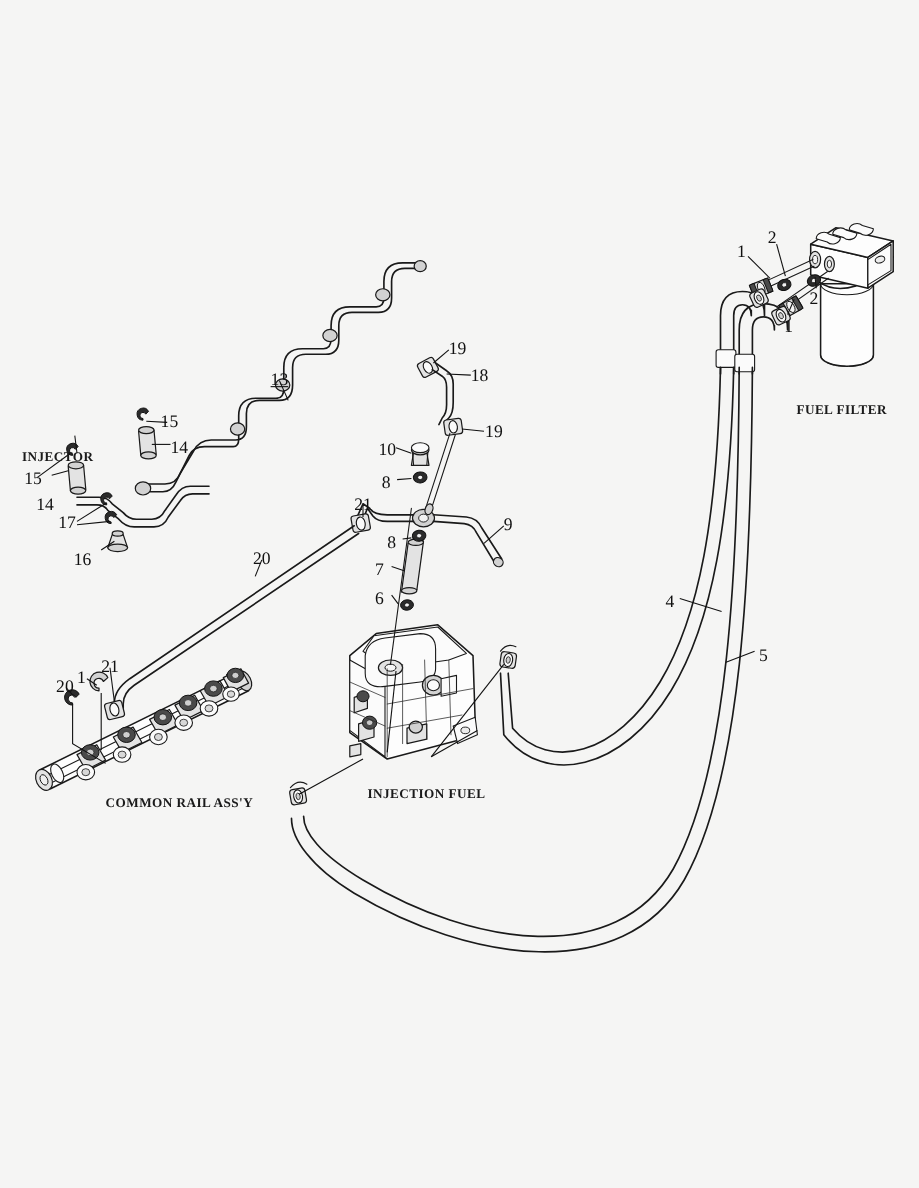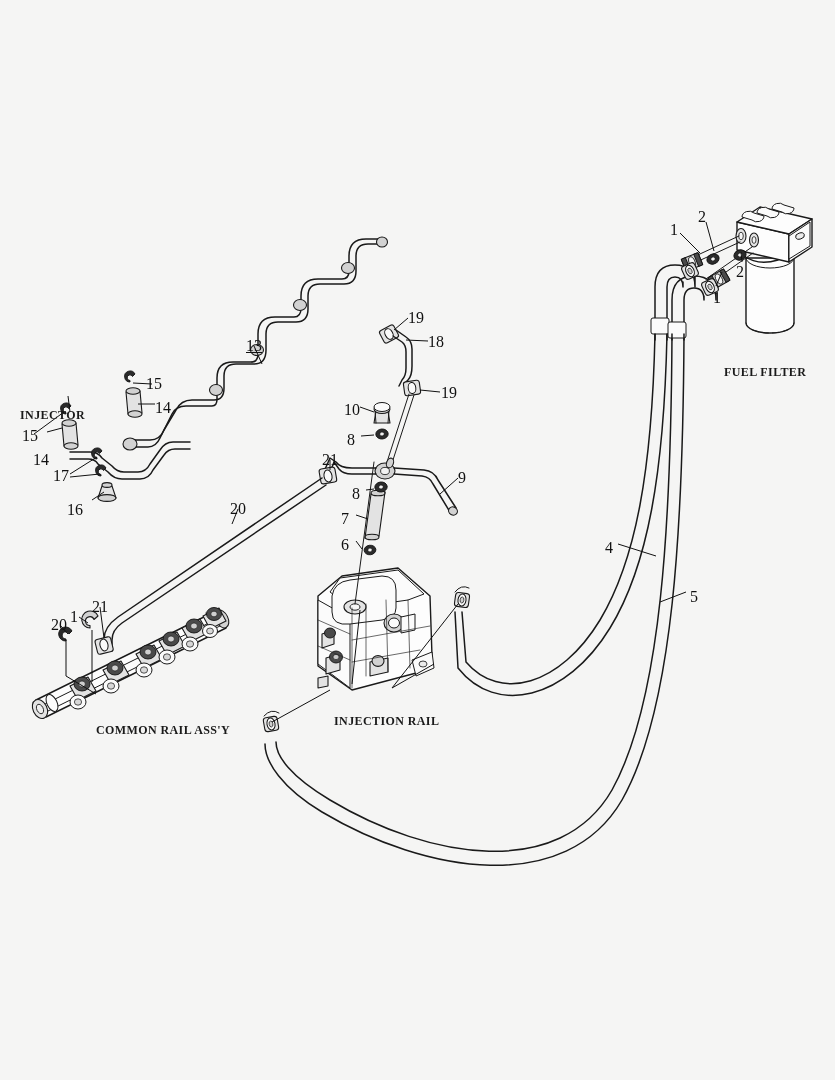--- a/index.html
+++ b/index.html
@@ -410,21 +410,21 @@
       <path class="leader" d="M92 630 L92 682"></path>
     </g>
   </svg>
 
   <div class="cap" style="left:20px; top:389px;text-align:right;">INJECTOR</div>
 
   <div class="cap" style="left:724px; top:346px;">FUEL FILTER</div>
 
   <div class="cap" style="left:96px; top:704px;">COMMON RAIL ASS'Y</div>
 
-  <div class="cap" style="left:334px; top:695px;">INJECTION RAIL</div>
+  <div class="cap" style="left:334px; top:695px;">INJECTION FUEL</div>
 
   <div class="num" style="left:670px; top:222px;">1</div>
   <div class="num" style="left:698px; top:209px;">2</div>
   <div class="num" style="left:736px; top:264px;">2</div>
   <div class="num" style="left:713px; top:290px;">1</div>
   <div class="num" style="left:605px; top:540px;">4</div>
   <div class="num" style="left:690px; top:589px;">5</div>
   <div class="num" style="left:341px; top:537px;">6</div>
   <div class="num" style="left:341px; top:511px;">7</div>
   <div class="num" style="left:347px; top:432px;">8</div>

